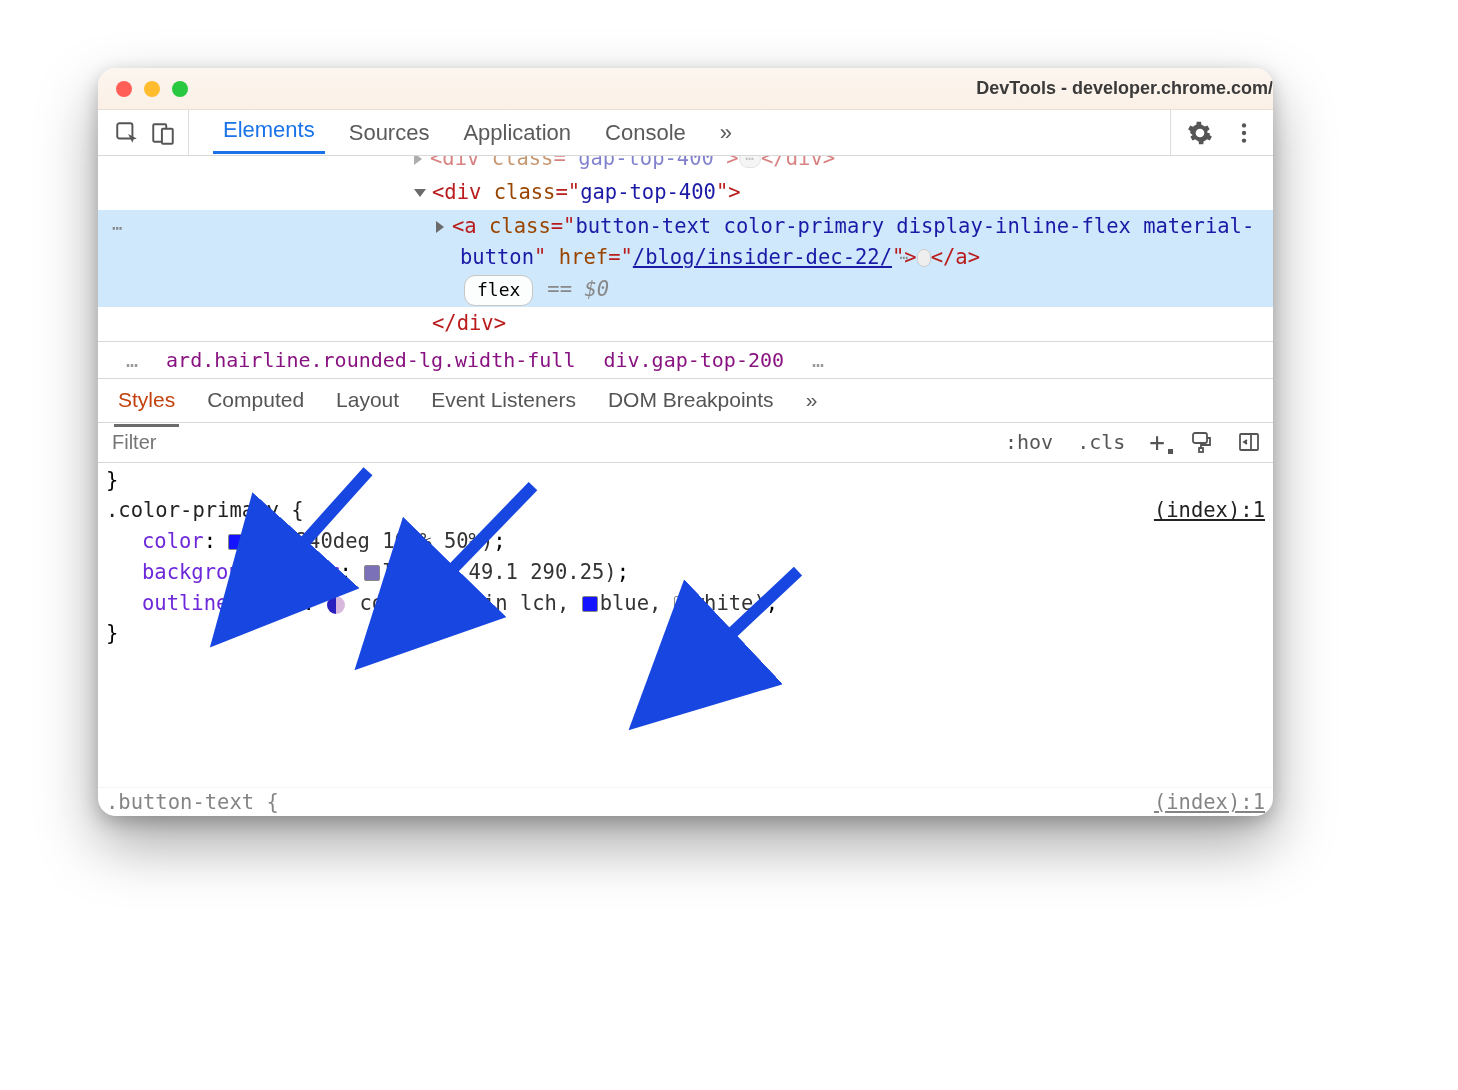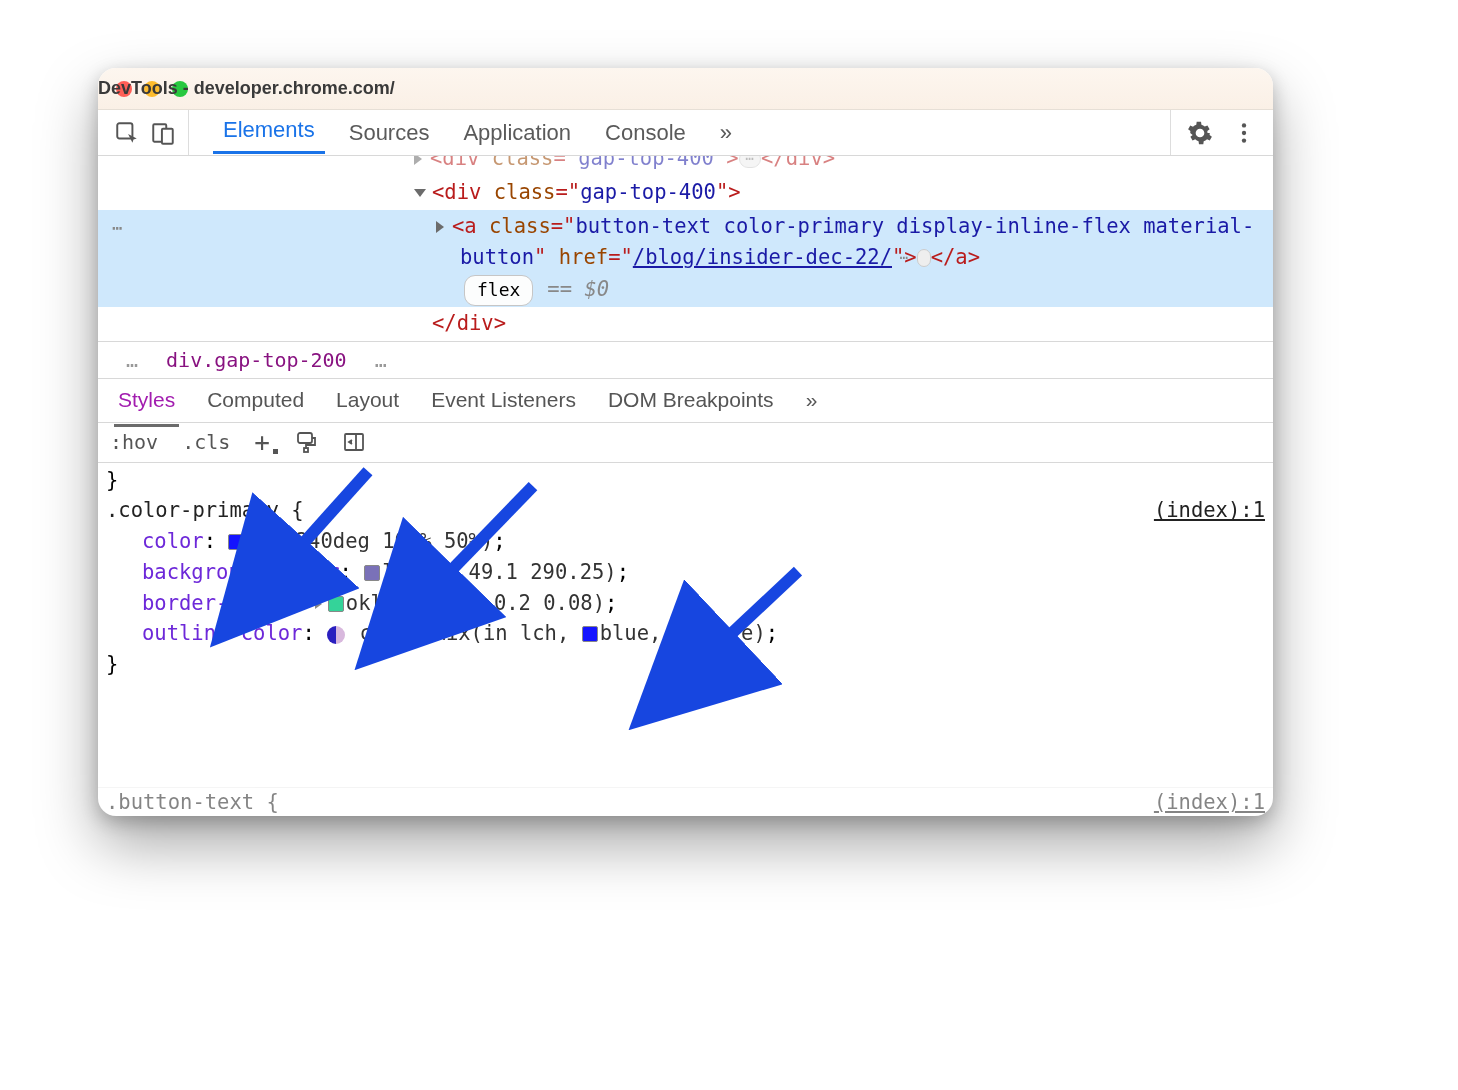--- a/index.html
+++ b/index.html
@@ -32,21 +32,21 @@
     padding: 0 18px;
     position: relative;
     border-bottom: 1px solid #e6dfd6;
   }
   .traffic { display: flex; gap: 12px; }
   .traffic span { width: 16px; height: 16px; border-radius: 50%; display: block; }
   .t-close { background: #ff5f57; }
   .t-min   { background: #febc2e; }
   .t-max   { background: #28c840; }
   .titlebar .title {
-    position: absolute; left: 0; right: 0; text-align: left;
+    position: absolute; left: 0; right: 0; text-align: right;
     font-size: 18px; font-weight: 600; color: #3a3a3a;
     pointer-events: none;
   }
   
   .tabstrip {
     height: 46px;
     display: flex;
     align-items: center;
     padding: 0 16px;
     gap: 14px;
@@ -99,21 +99,21 @@
   .crumb .c1 { color:#881280;}
   .crumb .c2 { color:#881280;}
   
   .subtabs {
     display:flex; gap:28px; align-items:center;
     font-size: 21px; color:#555;
     height: 44px; padding: 0 18px;
     border-bottom:1px solid #d8d8d8;
   }
   .subtabs .st { padding:6px 2px; cursor:pointer;}
-  .subtabs .st.active { color:#a21caf; font-weight:500; position:relative;}
+  .subtabs .st.active { color:#c2410c; font-weight:500; position:relative;}
   .subtabs .st.active::after { content:""; position:absolute; left:-2px; right:-2px; bottom:-9px; height:3px; background:#6b6b6b;}
   
   .filterbar {
     display:flex; align-items:center;
     height: 40px; border-bottom:1px solid #d8d8d8;
     font-size: 20px;
   }
   .filterbar input {
     flex:1; border:none; outline:none; padding:0 14px; font-size:20px; color:#777;
     font-family: inherit; height:100%;
@@ -203,34 +203,36 @@
       <div class="aline"><span class="tri right"></span><span class="t-tag">&lt;a</span> <span class="t-attr">class</span><span class="t-tag">="</span><span class="t-val">button-text color-primary display-inline-flex material-button</span><span class="t-tag">"</span> <span class="t-attr">href</span><span class="t-tag">="</span><span class="t-val link">/blog/insider-dec-22/</span><span class="t-tag">"&gt;</span><span class="ellip-bubble">⋯</span><span class="t-tag">&lt;/a&gt;</span></div>
       <div class="aline2"><span class="pill">flex</span><span class="eq0">== $0</span></div>
     </div>
     <div class="domrow" style="padding-left:334px;">
       <span class="t-tag">&lt;/div&gt;</span>
     </div>
   </div>
 
   <div class="crumb">
     <span class="cell sep">…</span>
+    <span class="cell c1">ard.hairline.rounded-lg.width-full</span>
     <span class="cell c2">div.gap-top-200</span>
     <span class="cell sep">…</span>
   </div>
 
   <div class="subtabs">
     <div class="st active">Styles</div>
     <div class="st">Computed</div>
     <div class="st">Layout</div>
     <div class="st">Event Listeners</div>
     <div class="st">DOM Breakpoints</div>
     <div class="st">»</div>
   </div>
 
   <div class="filterbar">
+    <input placeholder="Filter" style="">
     <div class="fbtn">:hov</div>
     <div class="fbtn">.cls</div>
     <div class="fbtn plus">+</div>
     <div class="fbtn iconbox">
         <svg viewBox="0 0 24 24">
           <rect x="4" y="3" width="14" height="10" rx="2"></rect>
           <path d="M18 8 h3 v7 h-9 v4"></path>
           <rect x="10" y="18" width="4" height="4"></rect>
         </svg>
       </div>
@@ -248,23 +250,20 @@
     <div class="sel-line">
       <span><span><span>.color-primary</span></span> <span>{</span></span>
       <span class="src">(index):1</span>
     </div>
 
     <div class="prop">
       <span class="pk">color</span><span>: </span><span class="sw" style="background:#1414ff"></span><span class="pv">hsl(240deg 100% 50%)</span><span>;</span>
     </div>
     <div class="prop">
       <span class="pk">background-color</span><span>: </span><span class="sw" style="background:#7a71b8"></span><span class="pv">lch(54 49.1 290.25)</span><span>;</span>
-    </div>
-    <div class="prop">
-      <span class="pk">border-color</span><span>: </span><span class="tri-small"></span><span class="sw" style="background:#34d399"></span><span class="pv">oklab(0.83 -0.2 0.08)</span><span>;</span>
     </div>
     <div class="prop">
       <span class="pk">outline-color</span><span>: </span>
       <span class="sw mix"></span>
       <span class="pv">color-mix(in lch, </span><span class="sw" style="background:#1414ff"></span><span class="pv">blue</span><span class="pv">, </span><span class="sw white"></span><span class="pv">white</span><span class="pv">)</span><span>;</span>
     </div>
     <div class="ruleclose">}</div>
 
     <svg class="arrows" viewBox="0 0 1175 260">
       <defs>

